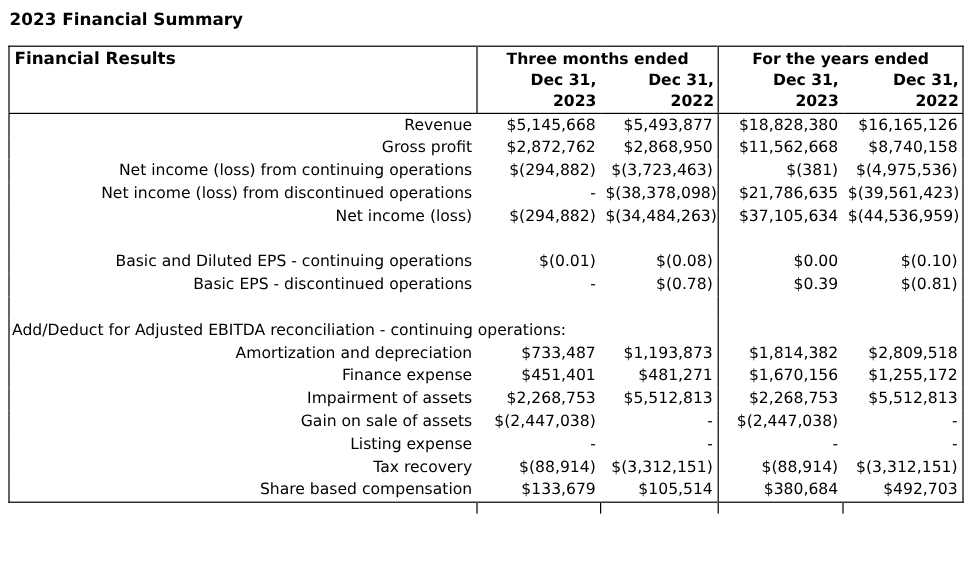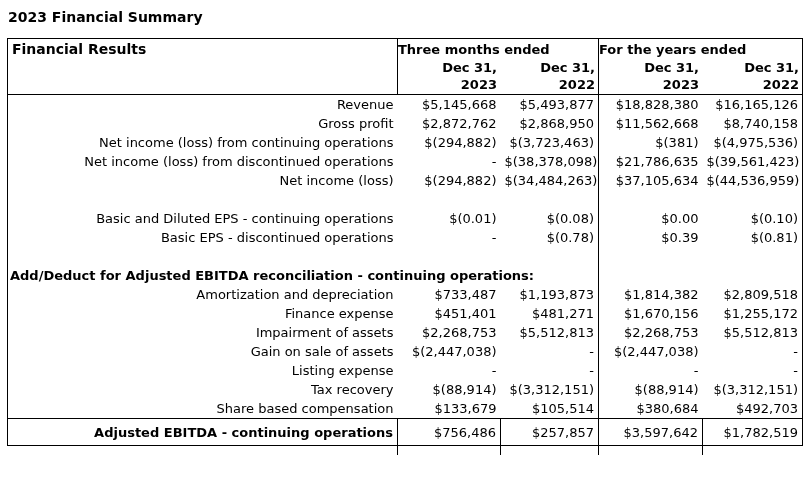--- a/index.html
+++ b/index.html
@@ -17,33 +17,33 @@
     width:795px; border:1px solid #000;
     font-size:13px;
   }
   col.c1{width:390px;} col.c2{width:103px;} col.c3{width:98px;} col.c4{width:104px;} col.c5{width:100px;}
   thead th {
     font-weight:bold; vertical-align:top; text-align:left;
     border-bottom:1px solid #000; height:56px; padding:0;
   }
   th.lbl-h { border-right:1px solid #000; padding:2px 4px; font-size:14px; }
   th.grp2 { border-left:1px solid #000;margin-top:32px; }
-  .grp-title { line-height:18px; padding-top:2px; font-size:13px; }
+  .grp-title { text-align:center; line-height:18px; padding-top:2px; font-size:13px; }
   .grp-sub { white-space:nowrap; font-size:13px; }
   .sub {
     display:inline-block; vertical-align:bottom; text-align:right;
     white-space:pre-line; line-height:17px; padding:0 4px;
   }
   .sub.sA1{width:103px;} .sub.sA2{width:98px;}
   .sub.sB1{width:104px;} .sub.sB2{width:100px;}
   tbody td { height:19px; line-height:19px; padding:0 4px; vertical-align:bottom; }
   td.lbl { text-align:right; white-space:nowrap; padding-left:2px; }
   td.val { text-align:right; white-space:nowrap; }
   td.cdiv { border-left:1px solid #000; }
-  tr.row-section td { font-weight:bold;margin-top:24px; }
+  tr.row-section td { font-weight:normal;margin-top:24px; }
   tr.row-blank td { height:19px; }
   tr.row-total td {
     border-top:1px solid #000; height:27px; line-height:25px;
     vertical-align:middle;
   }
   tr.row-total td.lbl { font-weight:bold; }
   tr.row-total td.val { border-left:1px solid #000; }
   .ticks { position:relative; width:795px; height:10px; }
   .ticks span { position:absolute; top:0; width:1px; height:9px; background:#000; }
 </style>
@@ -190,27 +190,20 @@
             <td class="val cdiv">$(88,914)</td>
             <td class="val">$(3,312,151)</td>
           </tr>
           <tr class="row-data">
             <td class="lbl">Share based compensation</td>
             <td class="val">$133,679</td>
             <td class="val">$105,514</td>
             <td class="val cdiv">$380,684</td>
             <td class="val">$492,703</td>
           </tr>
-          <tr class="row-total">
-            <td class="lbl">Adjusted EBITDA - continuing operations</td>
-            <td class="val">$756,486</td>
-            <td class="val">$257,857</td>
-            <td class="val cdiv">$3,597,642</td>
-            <td class="val">$1,782,519</td>
-          </tr>
         </tbody>
     </table>
     <div class="ticks">
       <span style="left:390px"></span>
       <span style="left:493px"></span>
       <span style="left:591px"></span>
       <span style="left:695px"></span>
     </div>
   </div>
 </div>

